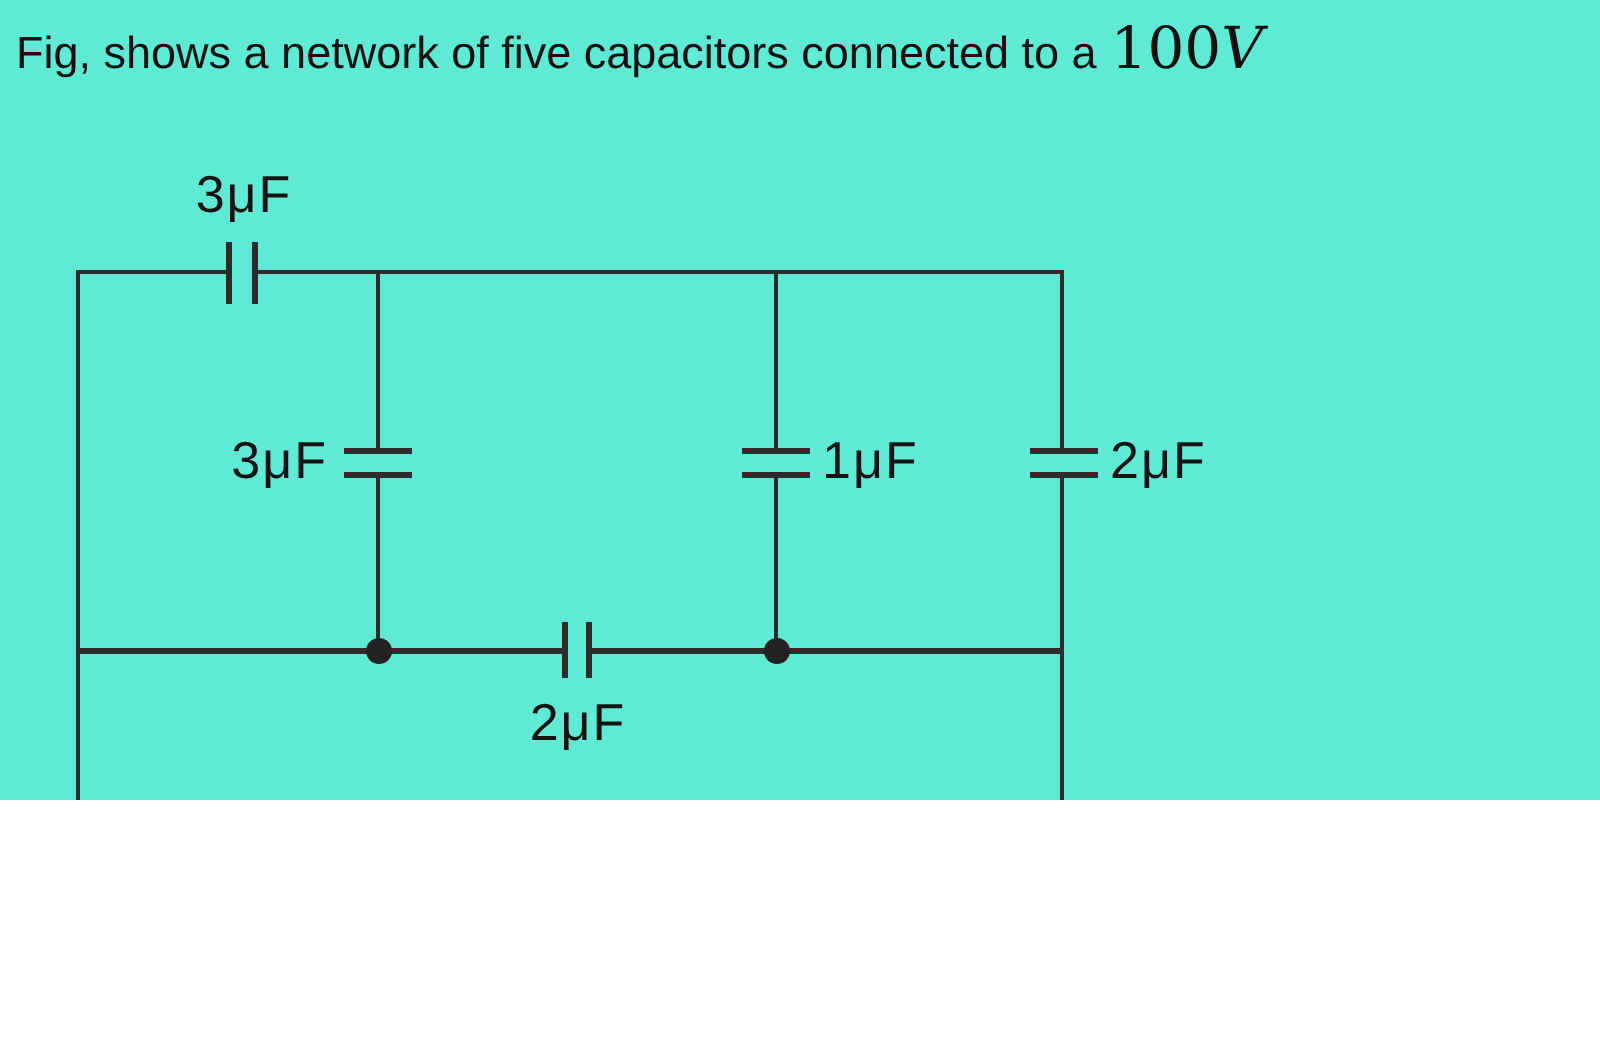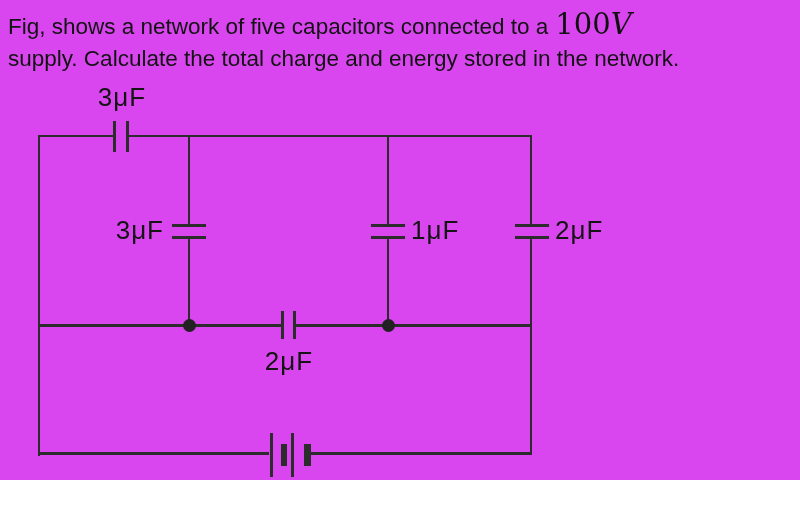--- a/index.html
+++ b/index.html
@@ -1,20 +1,20 @@
 <!DOCTYPE html>
 <html><head>
 <meta charset="utf-8">
 <style>
   html, body { margin: 0; padding: 0; background: #ffffff; }
   .page {
     position: relative;
     width: 800px;
-    height: 480px;
-    background: #d946ef;
+    height: 400px;
+    background: #5eead4;
     font-family: "Liberation Sans", sans-serif;
     overflow: hidden;
   }
 
   
   .problem-text {
     position: absolute;
     left: 8px;
     top: 8px;
     width: 792px;
@@ -58,21 +58,20 @@
     background: #8a8a8a;
   }
 </style>
 </head>
 <body>
 
 <div class="page">
 
   <div class="problem-text">
     <div><span>Fig, shows a network of five capacitors connected to a</span><span class="math"><span>100</span><span class="math-var">V</span></span></div>
-    <div>supply. Calculate the total charge and energy stored in the network.</div>
   </div>
 
   <div>
 
     <div class="wire" style="left:38px; top:135px; width:76px; height:2px;"></div>
     <div class="plate" style="left:113px; top:121px; width:3px; height:31px;"></div>
     <div class="plate" style="left:126px; top:121px; width:3px; height:31px;"></div>
     <div class="wire" style="left:129px; top:135px; width:403px; height:2px;"></div>
 
     <div class="wire" style="left:38px; top:135px; width:2px; height:321px;"></div>

